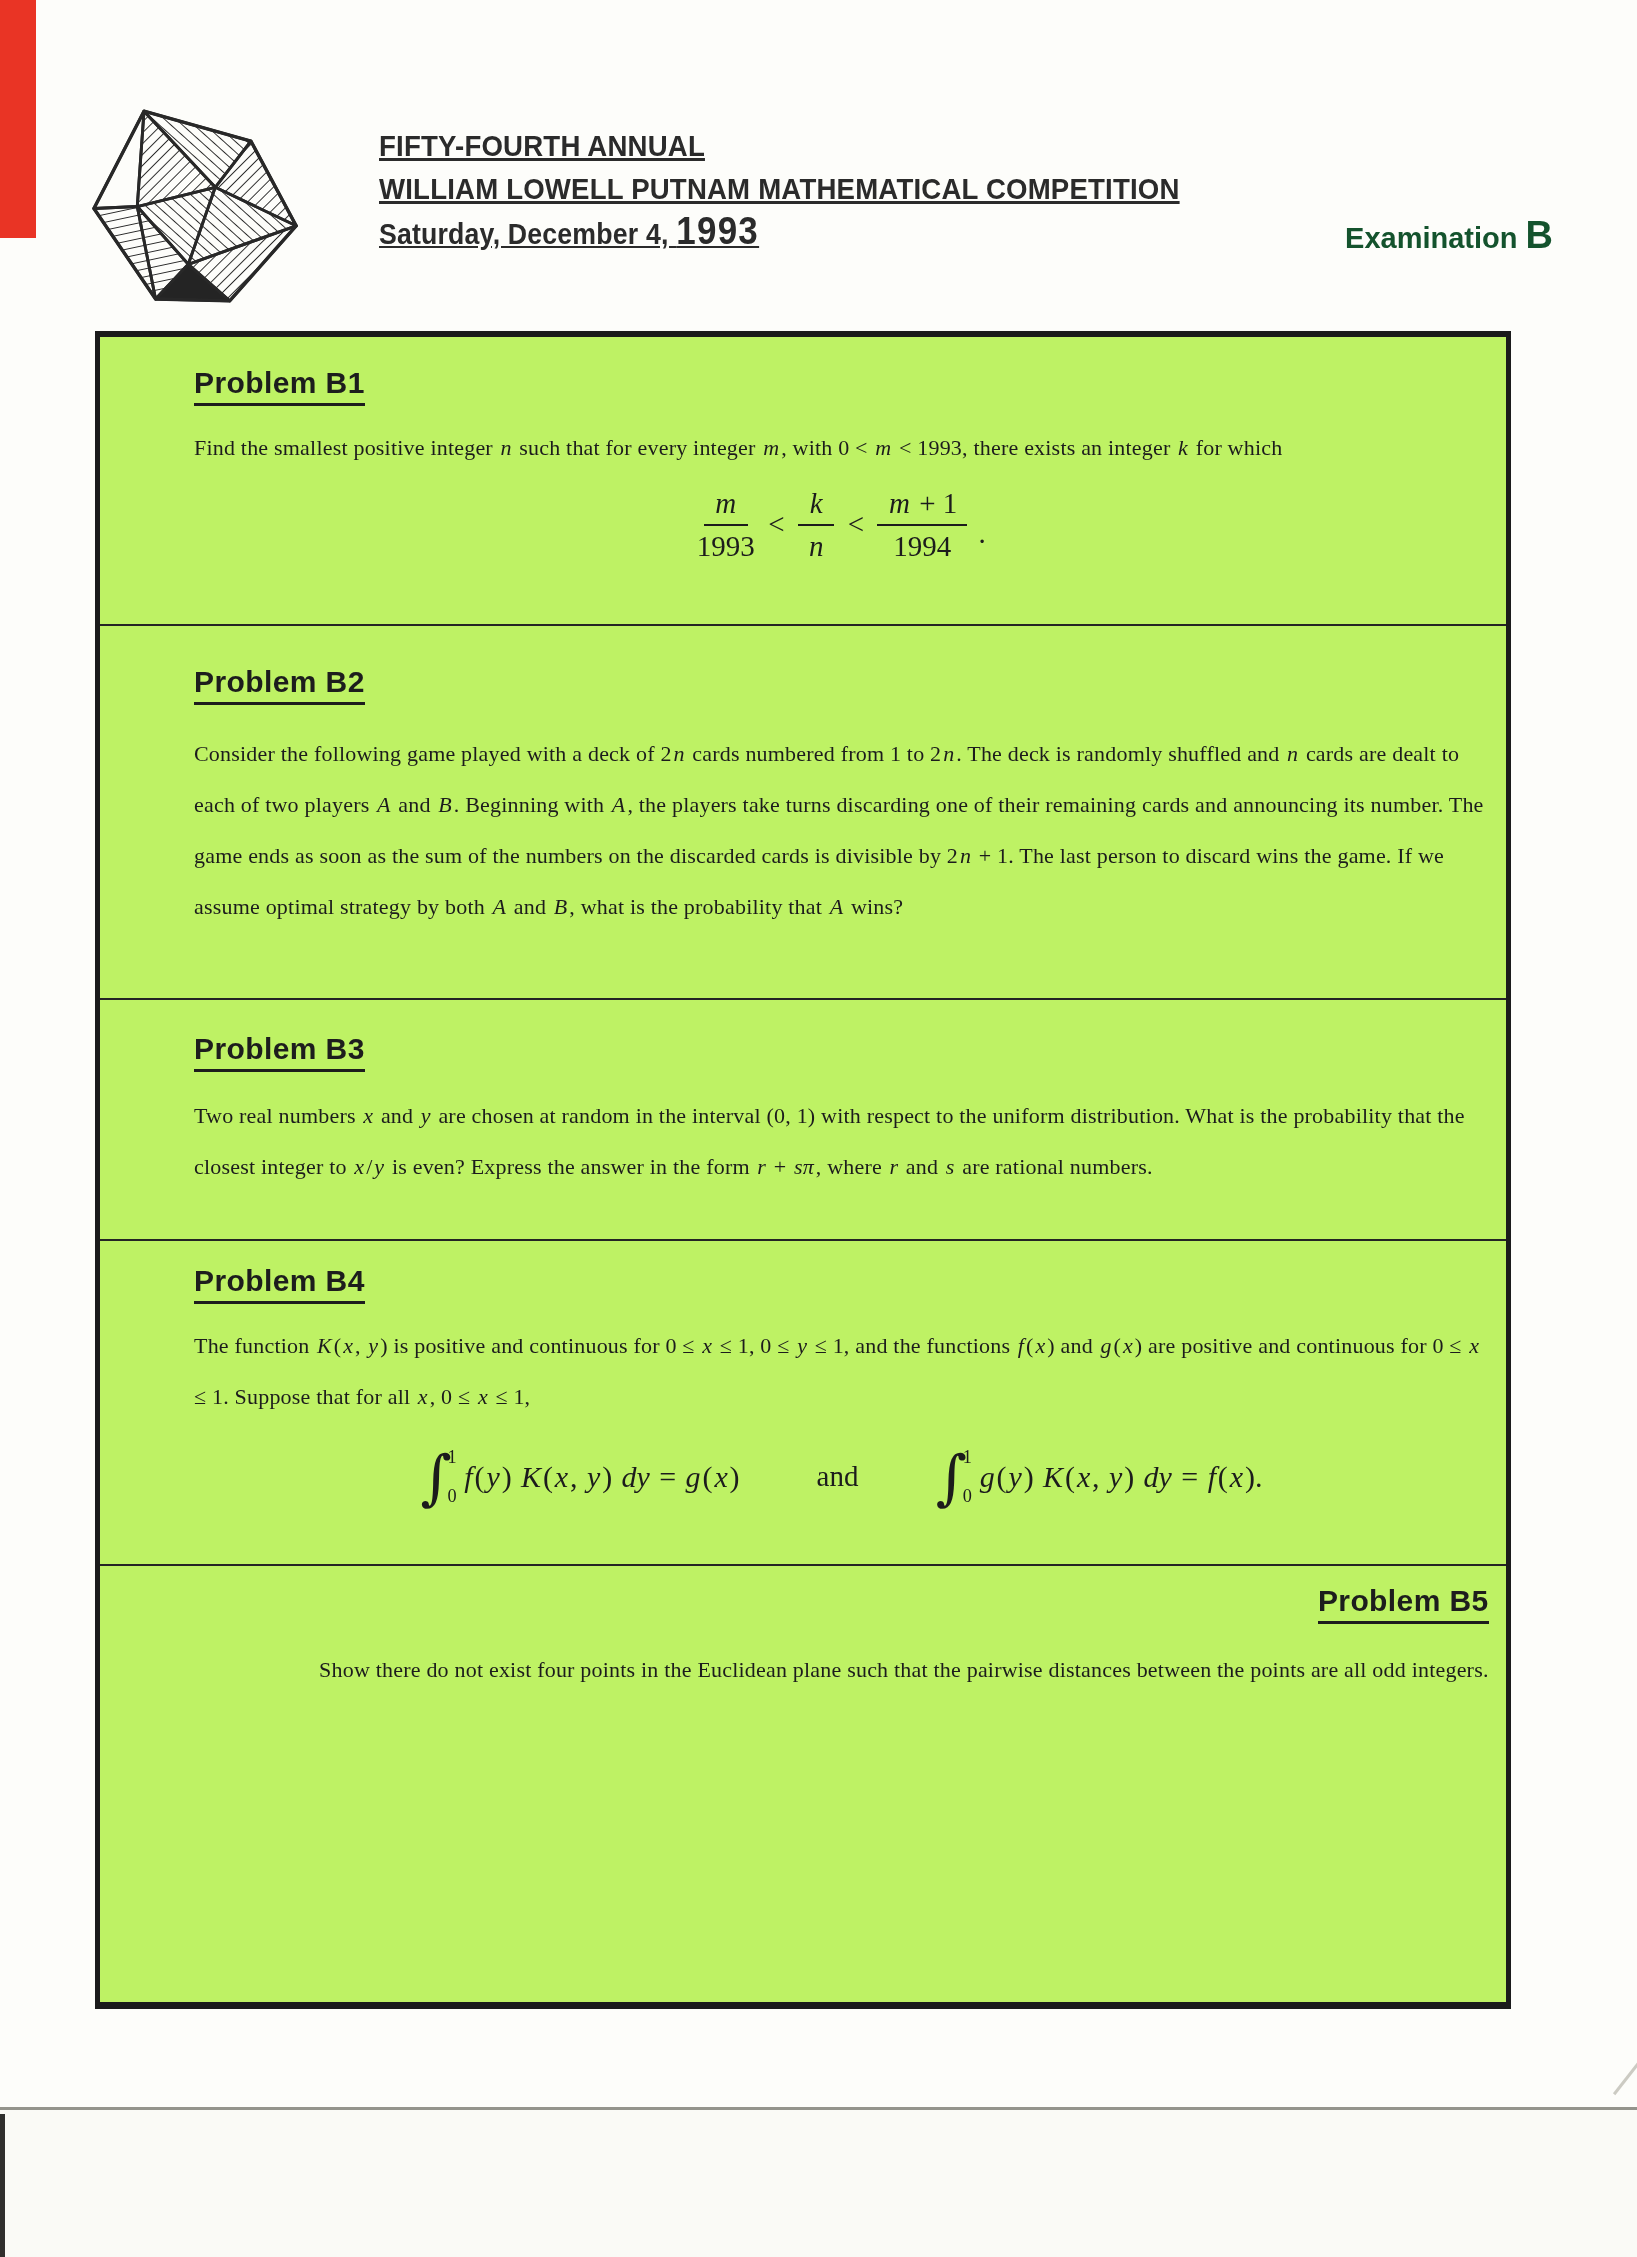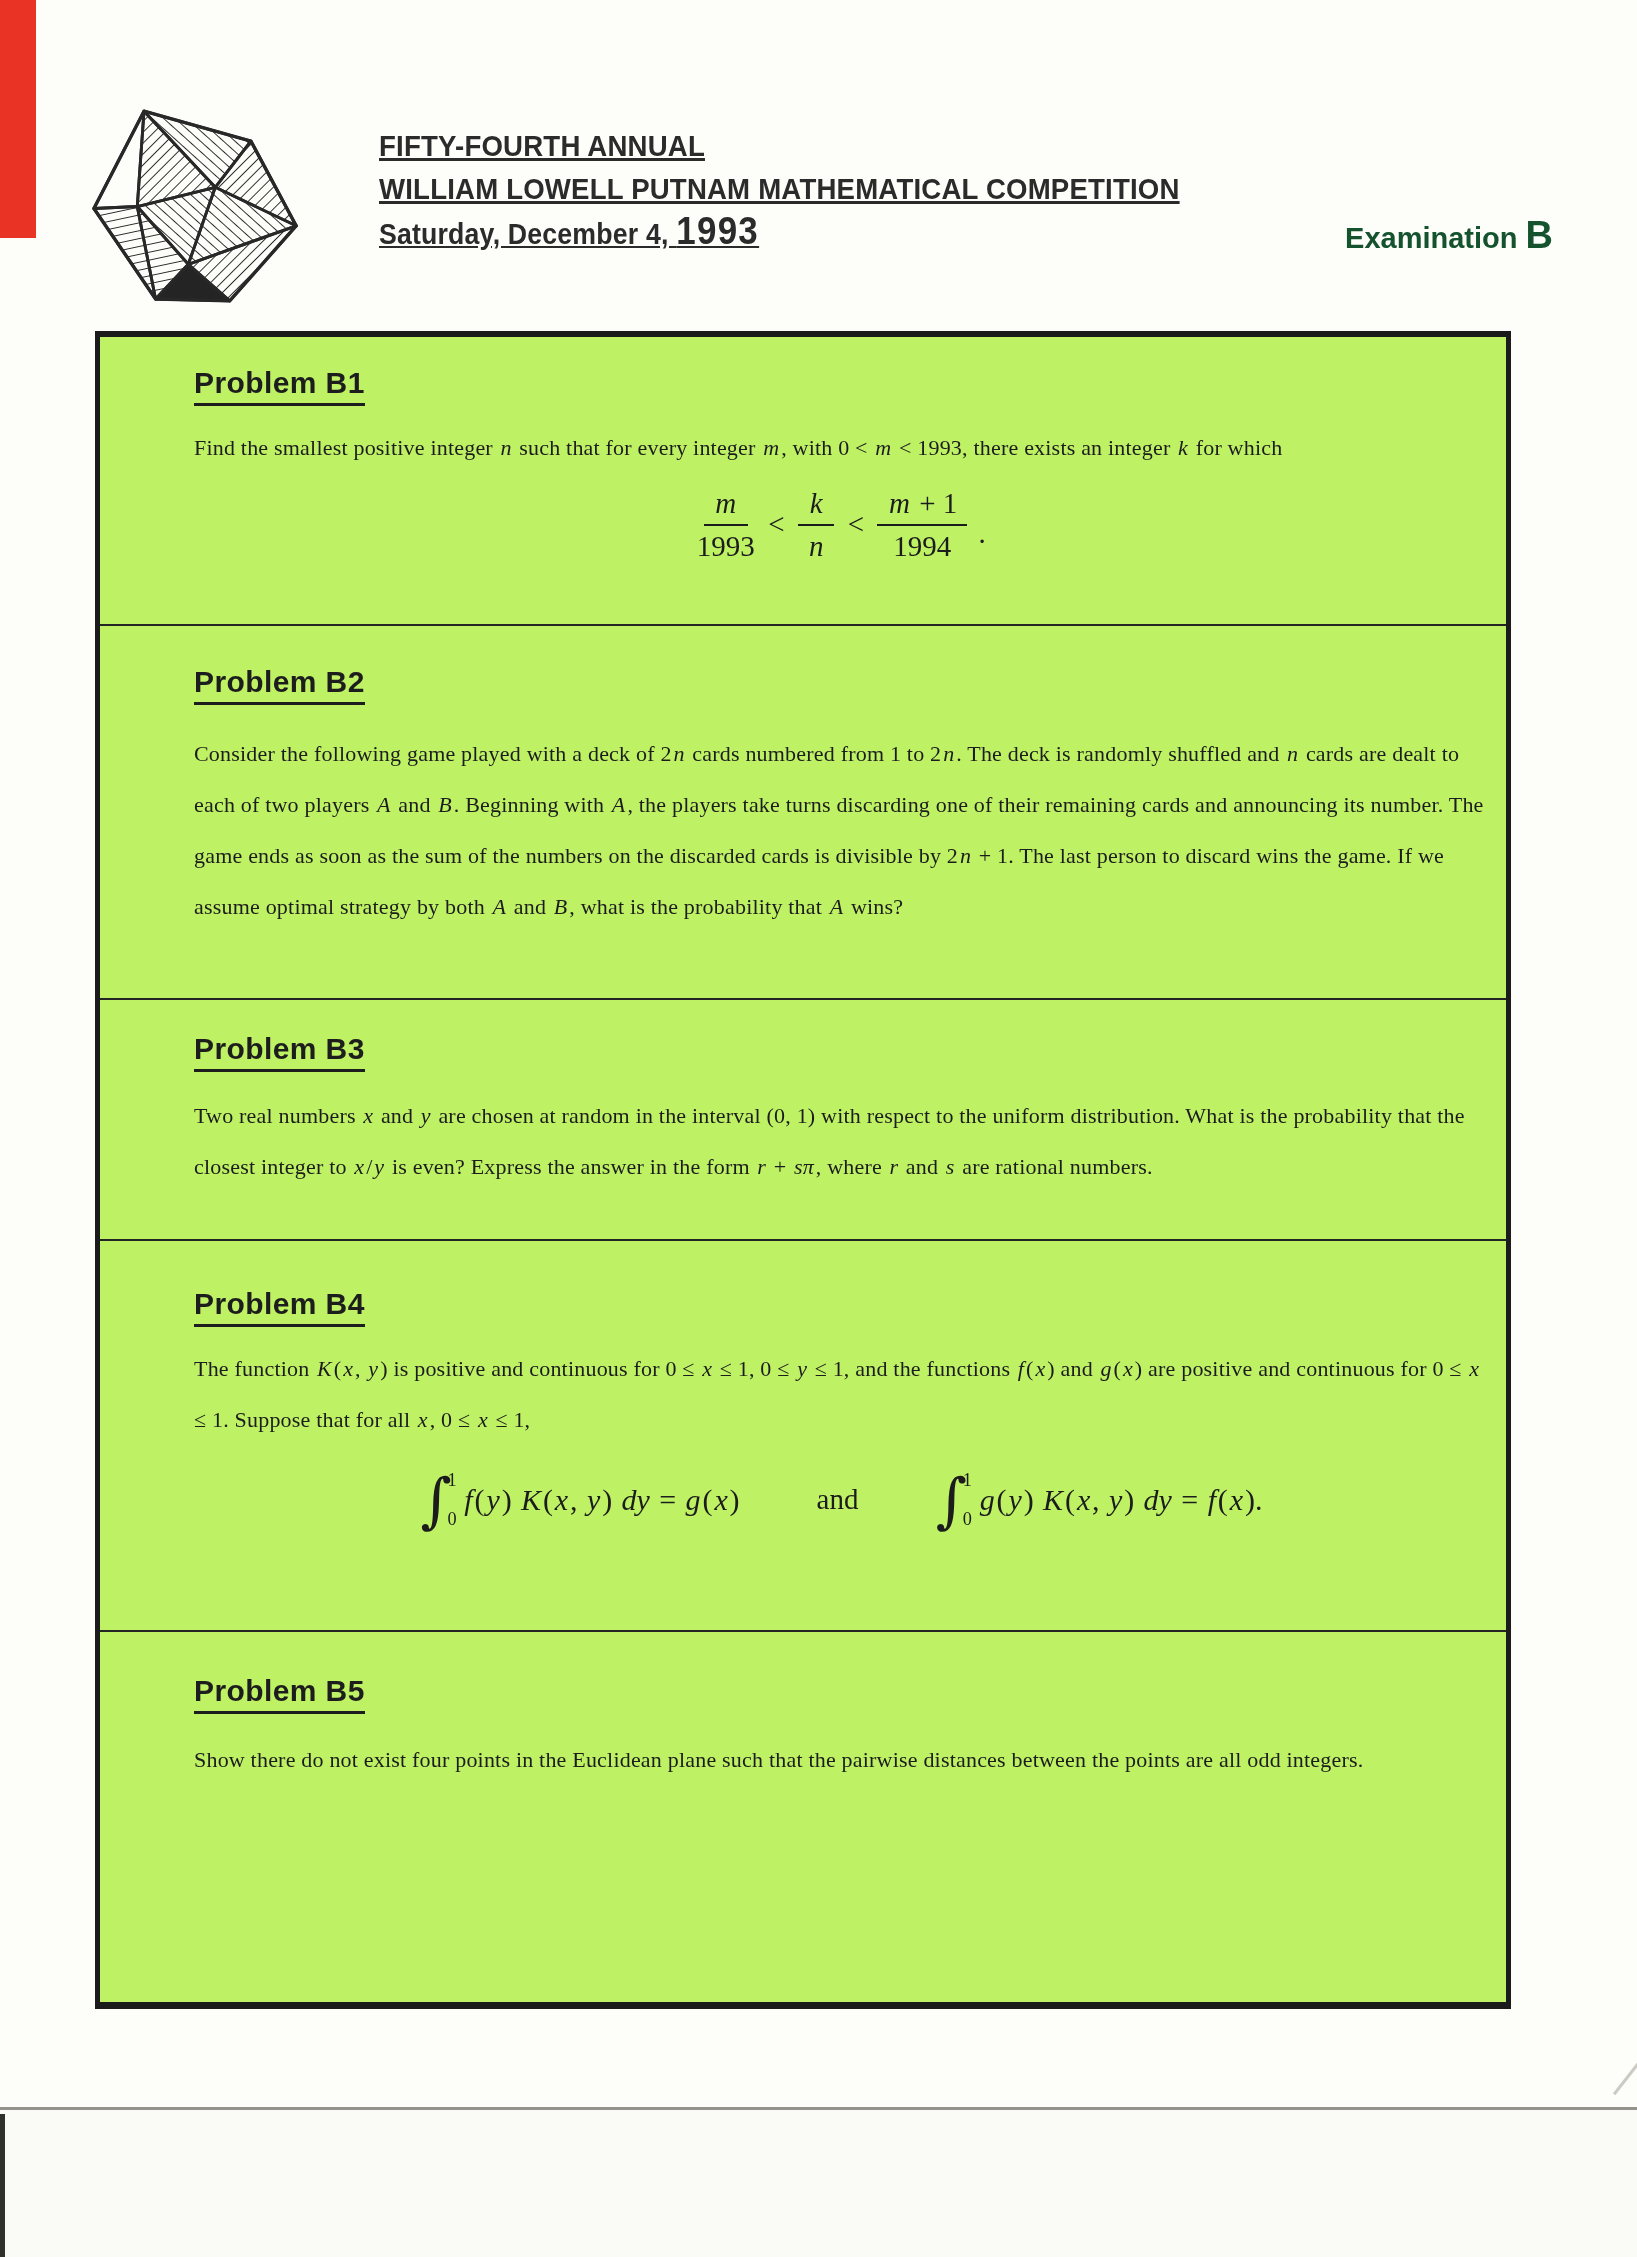--- a/index.html
+++ b/index.html
@@ -27,22 +27,22 @@
         font-weight:700;color:#14532d;font-size:29px;white-space:nowrap;}
   .exam-letter{font-size:38px;}
 
   
   .pbox{position:absolute;left:95px;top:331px;width:1416px;height:1678px;box-sizing:border-box;
         border:5.8px solid #1b1b1b;border-top-width:6.8px;border-bottom-width:7.7px;background:#bef264;}
   section{box-sizing:border-box;padding:0 17.4px 0 94px;overflow:hidden;}
   .s1{height:287px;padding-top:29px;}
   .s2{height:374px;border-top:2.9px solid #242424;padding-top:39px;}
   .s3{height:241px;border-top:2.9px solid #242424;padding-top:32px;}
-  .s4{height:391px;border-top:2.9px solid #242424;padding-top:46px;}
-  .s5{height:322px;border-top:2.9px solid #242424;padding-top:42px;}
+  .s4{height:325px;border-top:2.9px solid #242424;padding-top:23px;}
+  .s5{height:322px;border-top:2.9px solid #242424;padding-top:18px;text-align:right;}
   h2{margin:0;font-family:"Liberation Sans",sans-serif;font-size:30px;font-weight:700;
      color:#1d1d1d;letter-spacing:0.4px;line-height:1.15;}
   h2 .u{display:inline-block;border-bottom:3.9px solid #1d1d1d;padding-bottom:2.9px;}
   p.body{margin:15.4px 0 0;font-size:22px;line-height:51px;letter-spacing:0.2px;}
   .s2 p.body{margin-top:23px}
   .s3 p.body{margin-top:17.4px}
   .s5 p.body{margin-top:19.3px}
   .mi{font-style:italic;padding:0 1.9px;}
 
   

